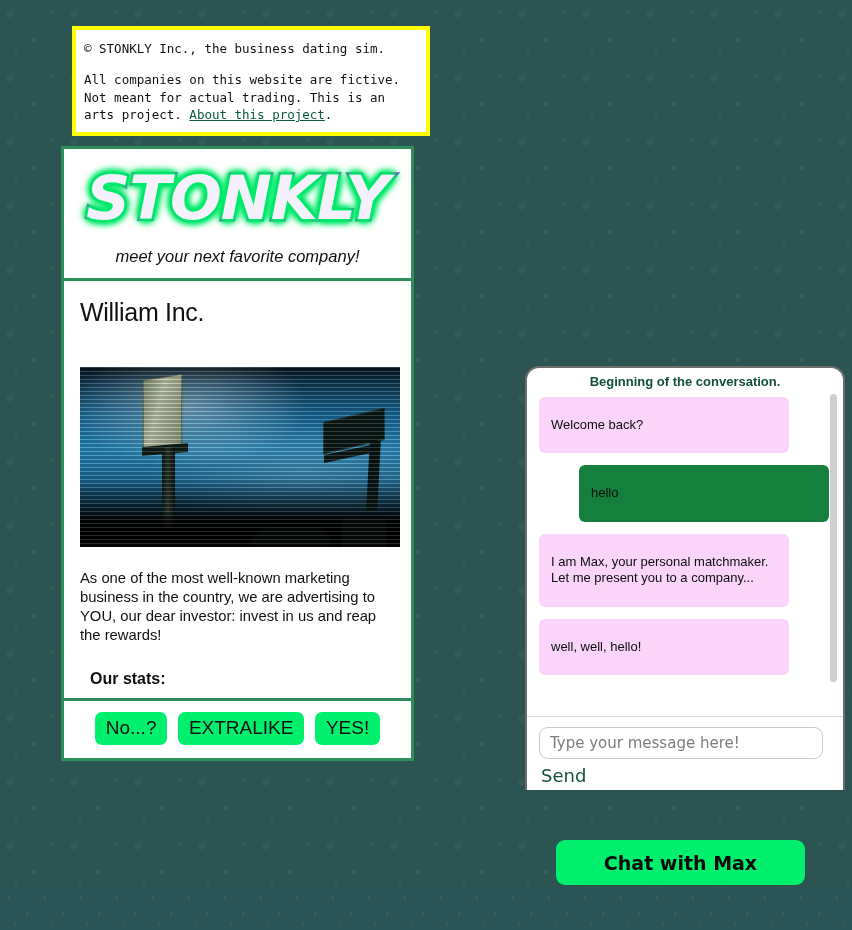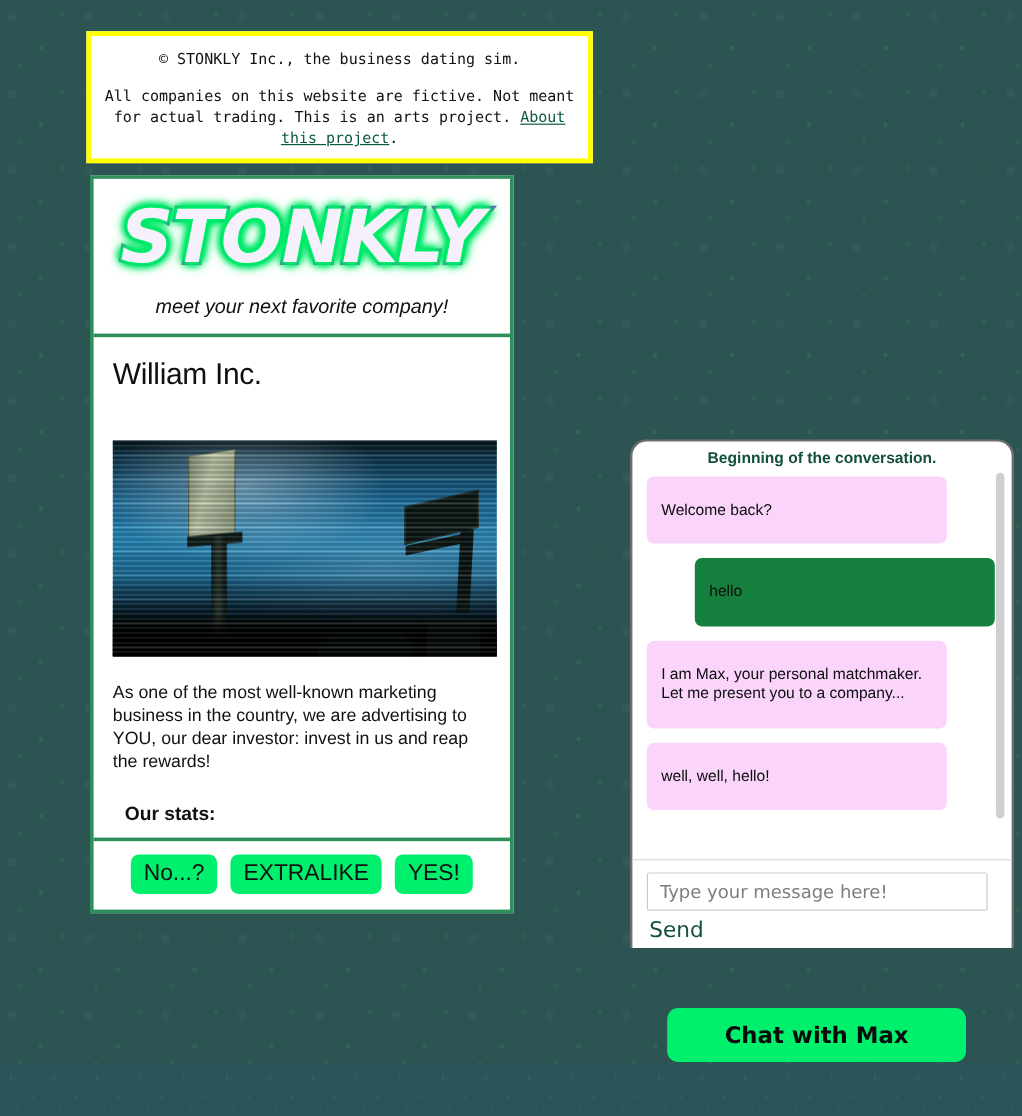--- a/index.html
+++ b/index.html
@@ -31,41 +31,40 @@
       radial-gradient(ellipse 1.3px 3.2px at 9px 10px, rgba(255,255,255,0.05) 60%, transparent 70%),
       radial-gradient(ellipse 1.3px 3.2px at 27px 26px, rgba(255,255,255,0.05) 60%, transparent 70%),
       radial-gradient(ellipse 1.3px 3.2px at 15px 36px, rgba(255,255,255,0.04) 60%, transparent 70%);
     background-size: 36px 44px, 36px 44px, 36px 44px;
   }
 
   
   .disclaimer {
     position: absolute;
     left: 72px; top: 26px;
-    width: 422px;
+    width: 358px;
     background: #ffffff;
     border: 4px solid #ffff00;
     padding: 10px 8px 8px 8px;
     font-family: "DejaVu Sans Mono", "Liberation Mono", monospace;
     font-size: 12.5px;
     line-height: 1.42;
     color: #111111;
-    text-align: center;
   }
   .disclaimer p { margin: 0; }
   .disclaimer p + p { margin-top: 13px; }
   .disclaimer a {
     color: #0b5c3b;
     text-decoration: underline;
   }
 
   
   .card {
     position: absolute;
-    left: 75px; top: 146px;
+    left: 61px; top: 146px;
     width: 353px;
     background: #ffffff;
     border: 3px solid #2f8f5b;
   }
   .card-header {
     padding: 18px 0 12px 0;
     text-align: center;
     border-bottom: 3px solid #2f8f5b;
   }
   .logo {
@@ -293,21 +292,21 @@
   .chat-input-area {
     position: absolute;
     left: 0; right: 0; top: 348px;
     border-top: 1px solid #d8d8d8;
     padding: 10px 12px 0 12px;
   }
   .chat-input {
     width: 284px;
     height: 32px;
     border: 1px solid #c9c9c9;
-    border-radius: 2px;
+    border-radius: 9px;
     padding: 4px 10px;
     font-family: "DejaVu Sans", sans-serif;
     font-size: 15px;
     color: #222;
     background: #fff;
     outline: none;
   }
   .chat-input::placeholder { color: #7d7d7d; }
   .send-link {
     display: inline-block;

